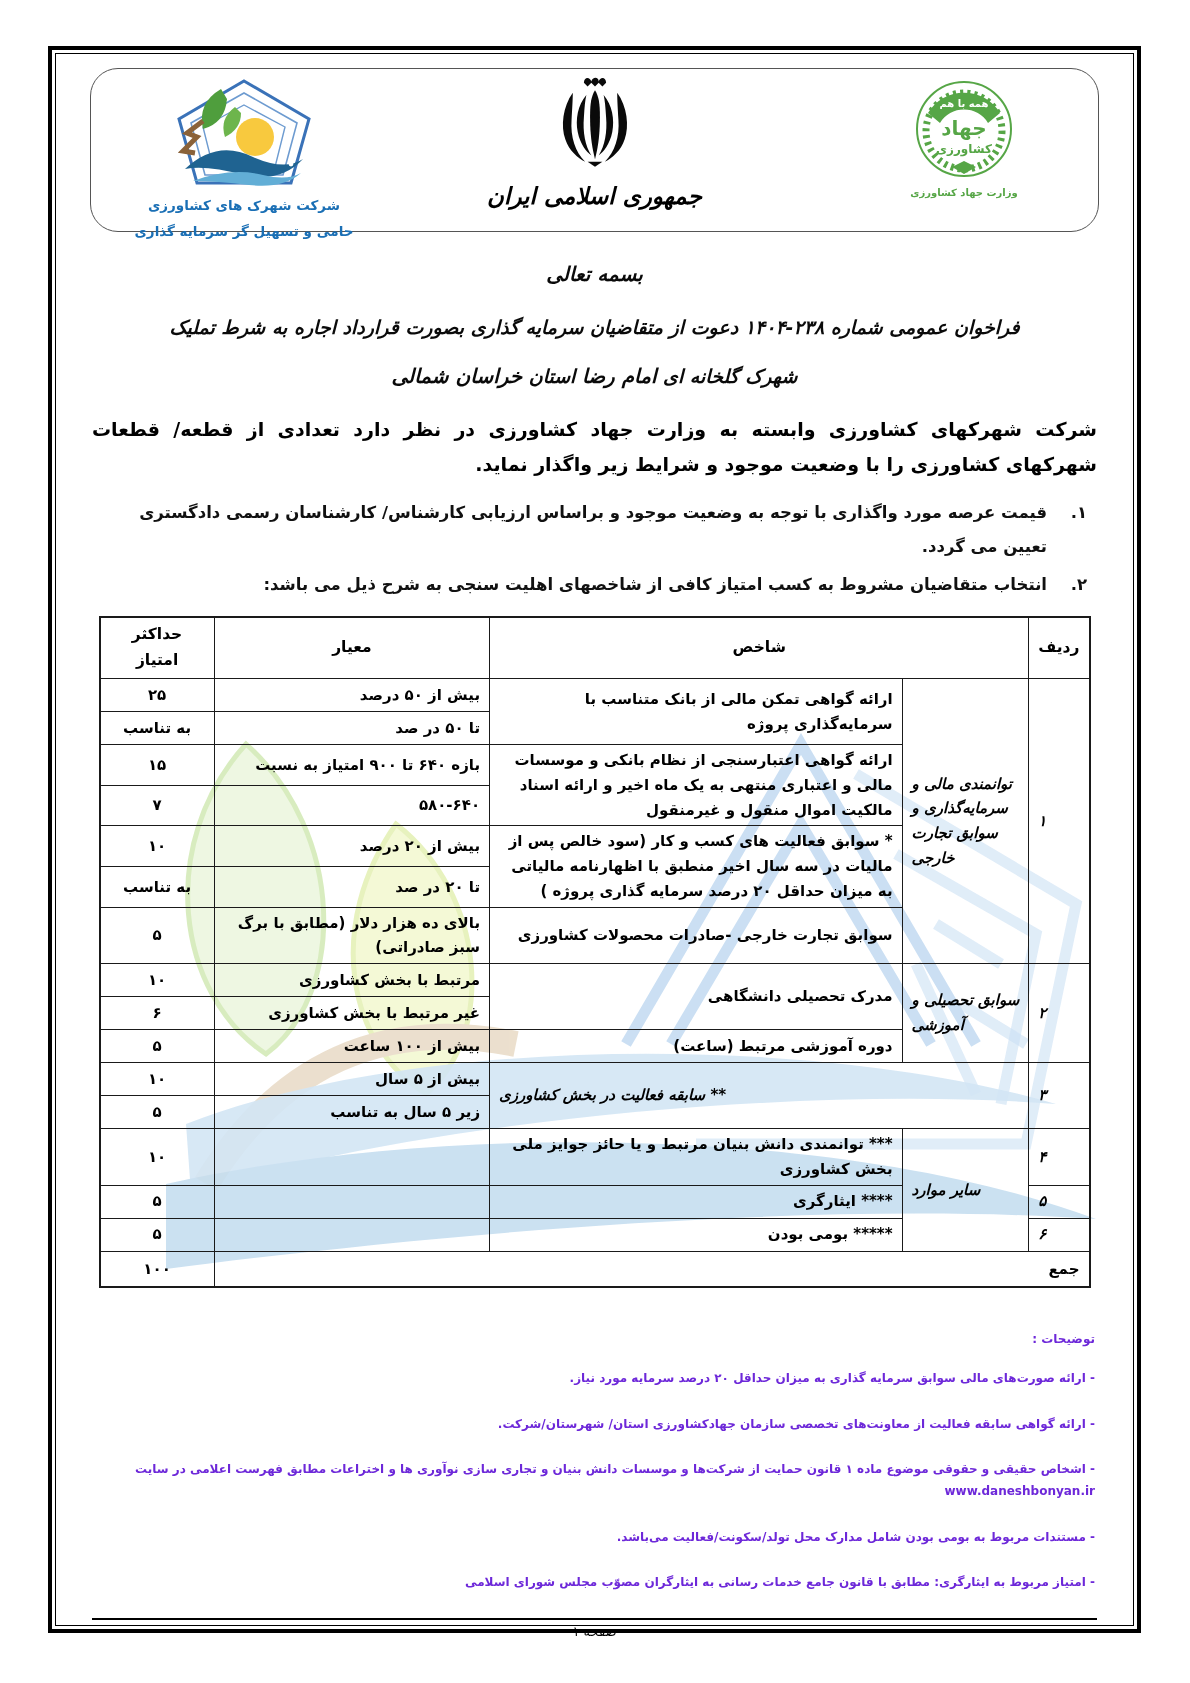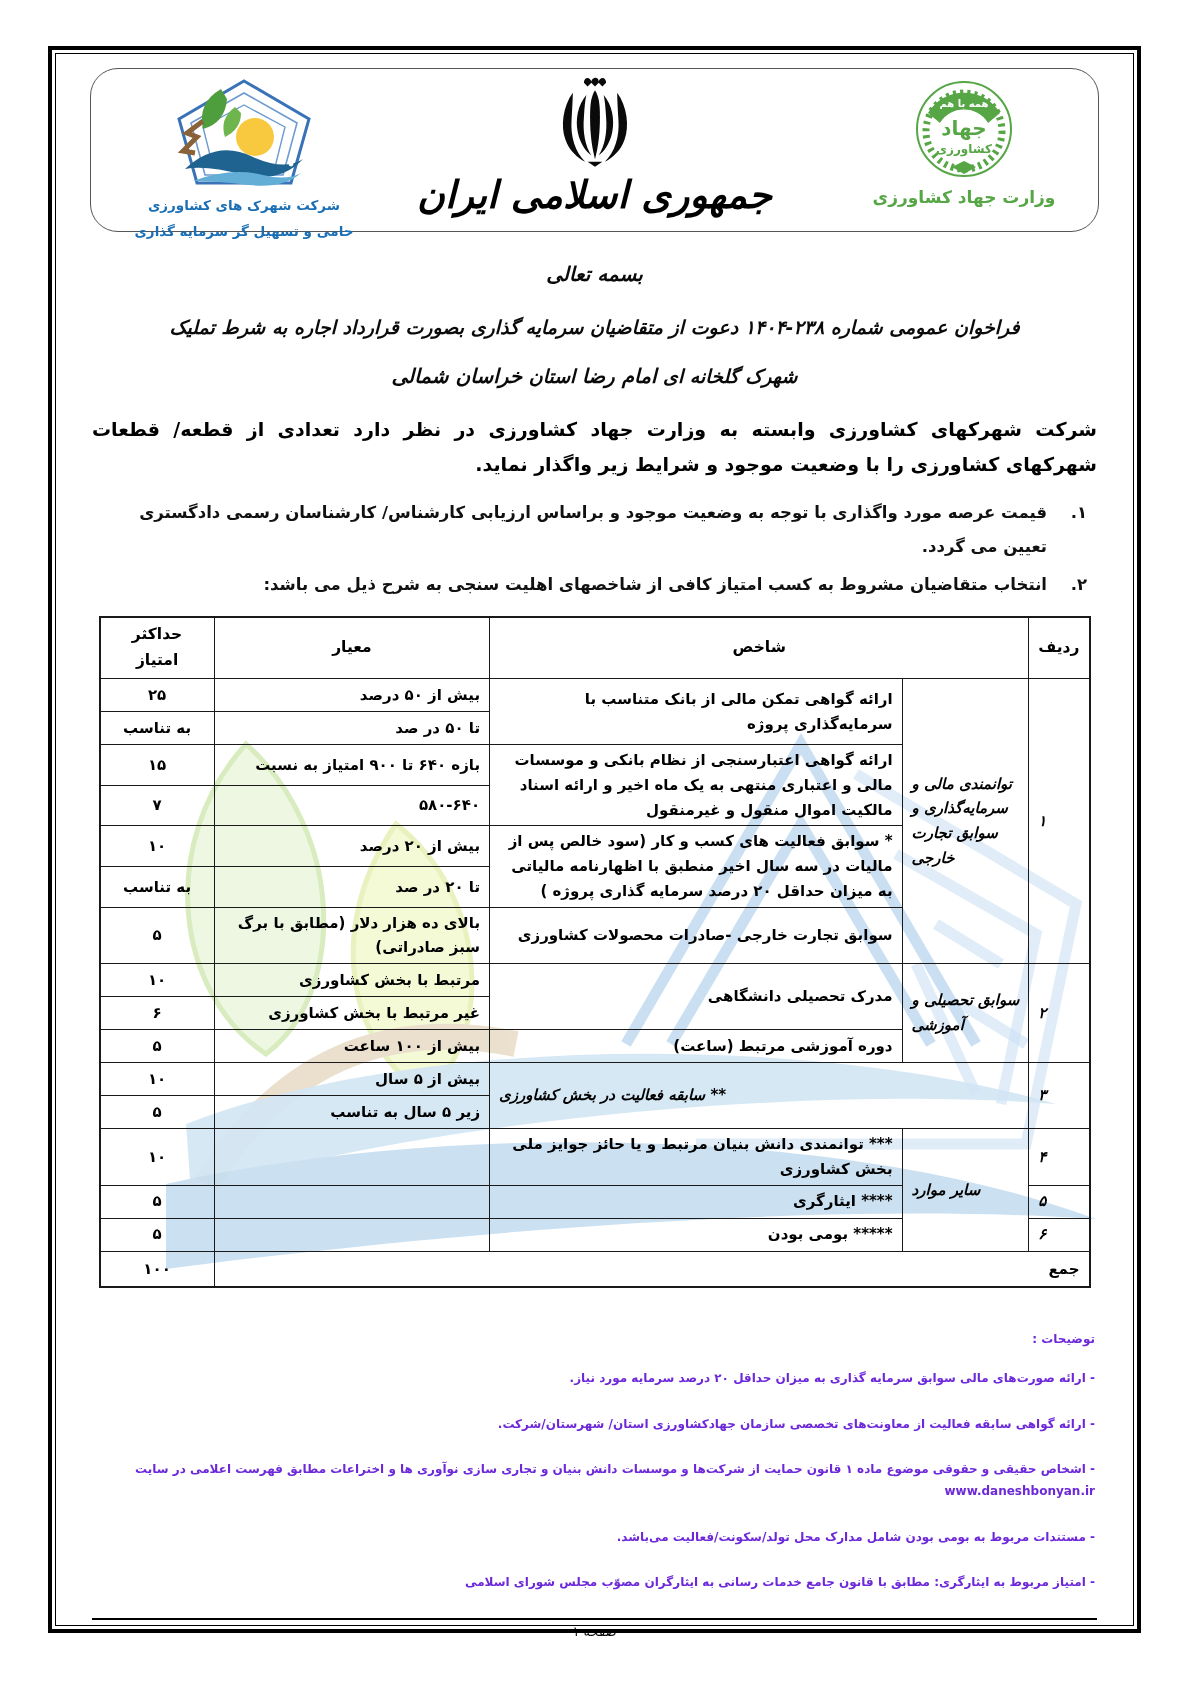--- a/index.html
+++ b/index.html
@@ -15,23 +15,23 @@
   .watermark { position:absolute; left:40px; top:570px; width:1020px; height:690px;
     z-index:0; pointer-events:none; }
   .content { position:relative; z-index:1; }
 
   
   .header-box { position:relative; margin:4px 2px 0 2px; height:164px;
     border:1px solid #555; border-radius:28px; background:transparent; }
   .hdr-left { position:absolute; left:28px; top:8px; width:250px; text-align:center; }
   .hdr-left .cap { color:#1a6fb5; font-weight:bold; font-size:13.5px; line-height:1.9; }
   .hdr-center { position:absolute; left:0; right:0; top:6px; text-align:center; }
-  .country-title { font-size:38px; font-weight:bold; font-style:italic; margin-top:2px; letter-spacing:-1px; }
+  .country-title { font-size:23px; font-weight:bold; font-style:italic; margin-top:12px; letter-spacing:-1px; }
   .hdr-right { position:absolute; right:24px; top:10px; width:220px; text-align:center; }
-  .hdr-right .cap { color:#56a646; font-weight:bold; font-size:17px; margin-top:4px; }
+  .hdr-right .cap { color:#56a646; font-weight:bold; font-size:10px; margin-top:4px; }
 
   .calli { text-align:center; font-style:italic; font-weight:bold; color:#0a0a0a; }
   .besmele { margin-top:30px; font-size:20px; }
   .call-title { margin-top:30px; font-size:19px; }
   .sub-title { margin-top:26px; font-size:19px; }
   .sub-title .big { font-size:20px; }
 
   .intro { margin-top:24px; padding:0 4px; font-size:19px; font-weight:bold;
     line-height:1.85; text-align:justify; color:#000; }
 

